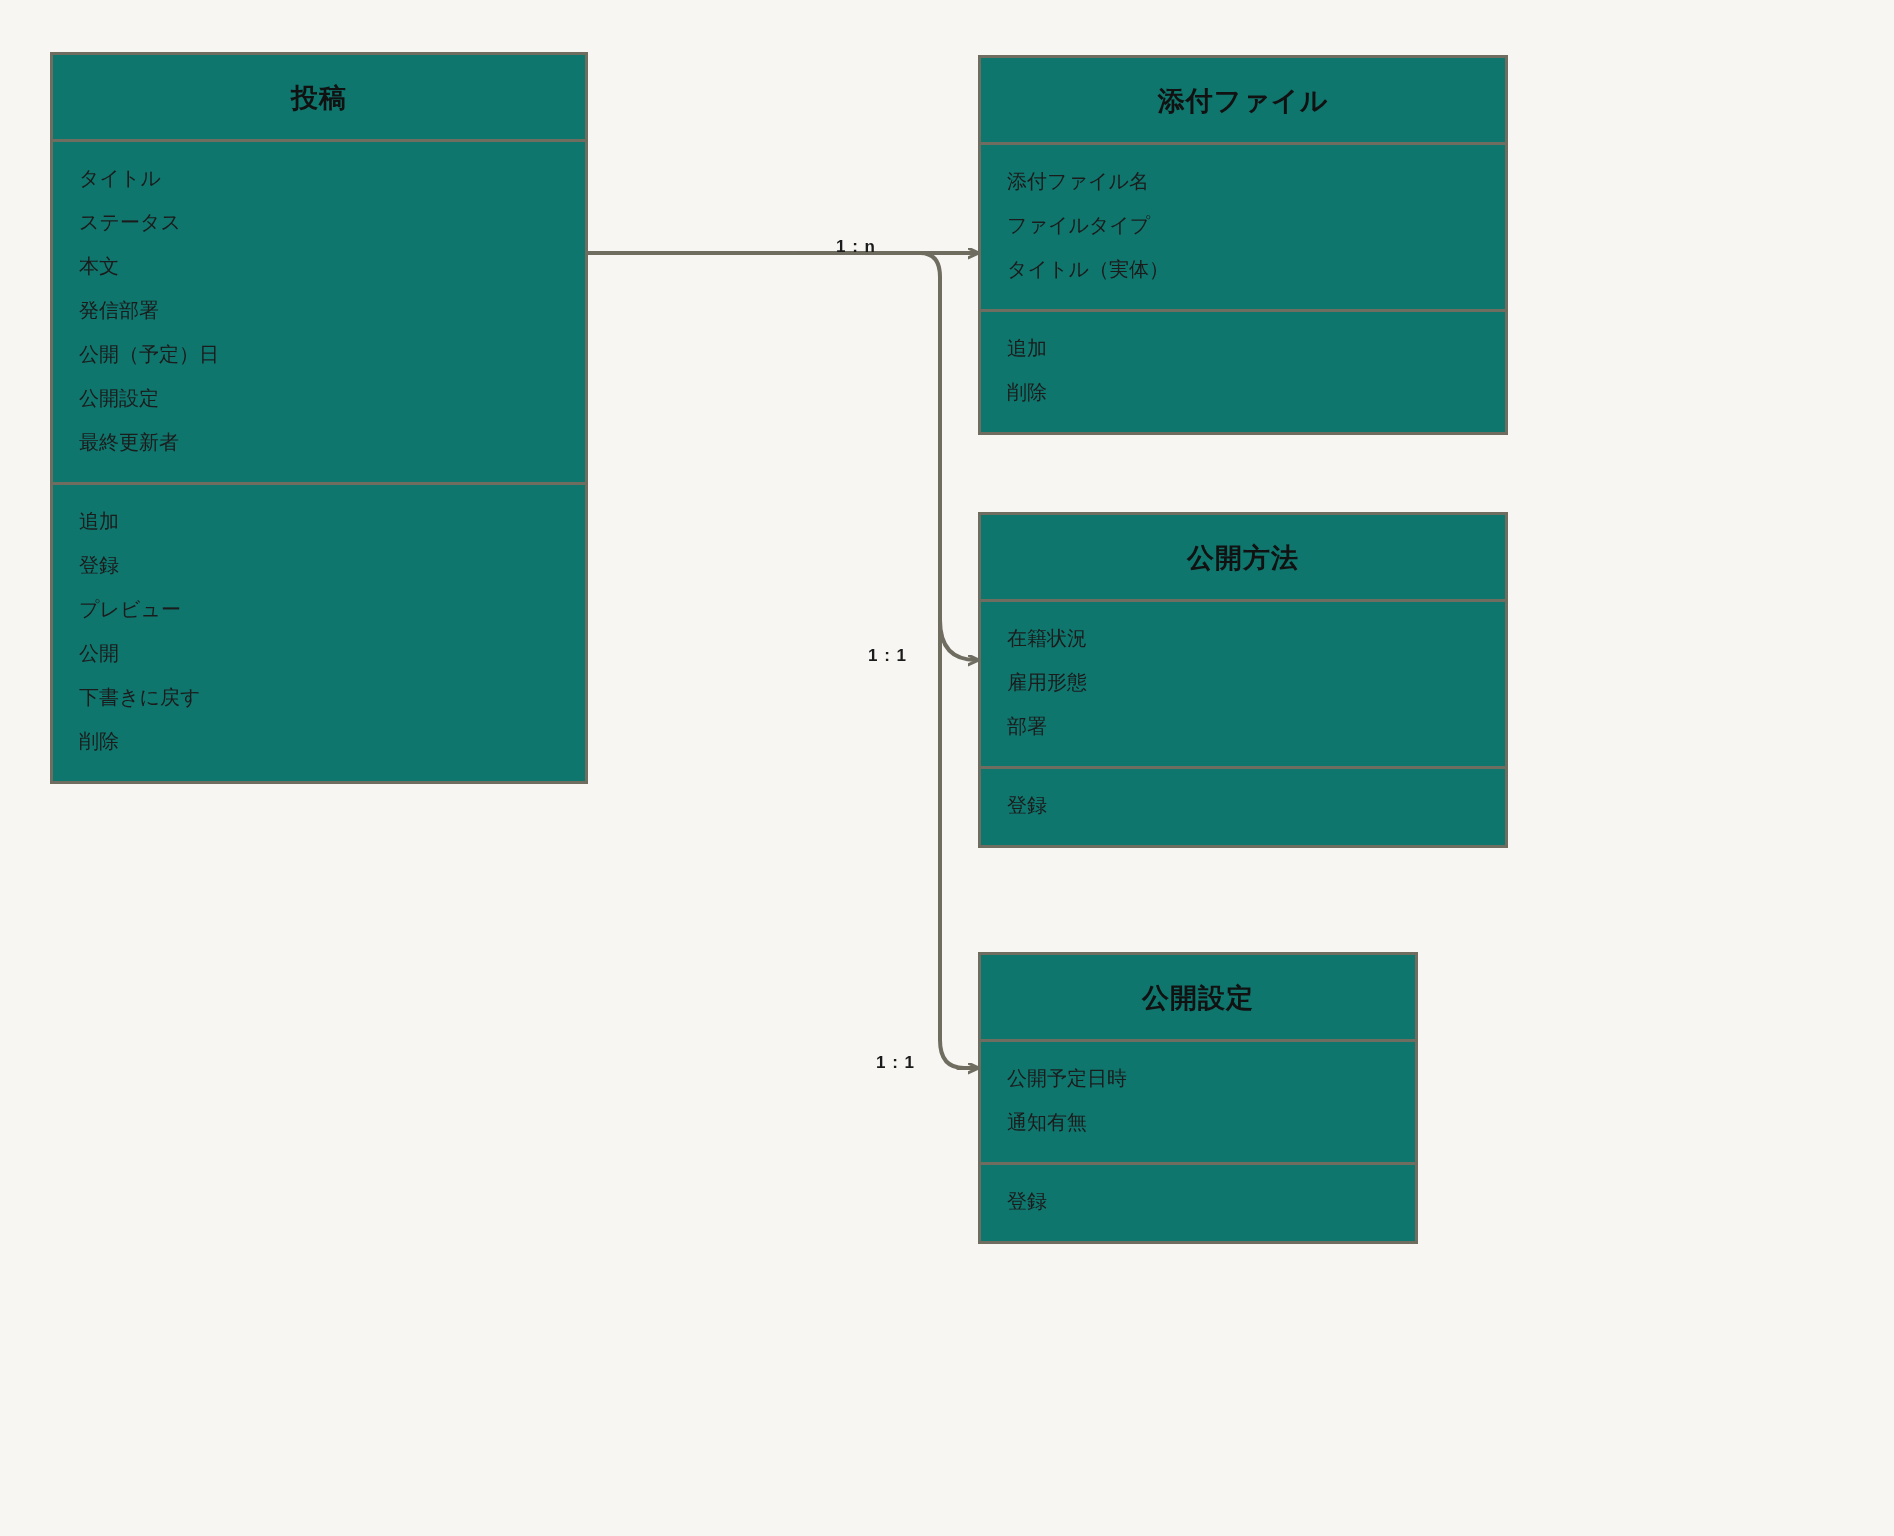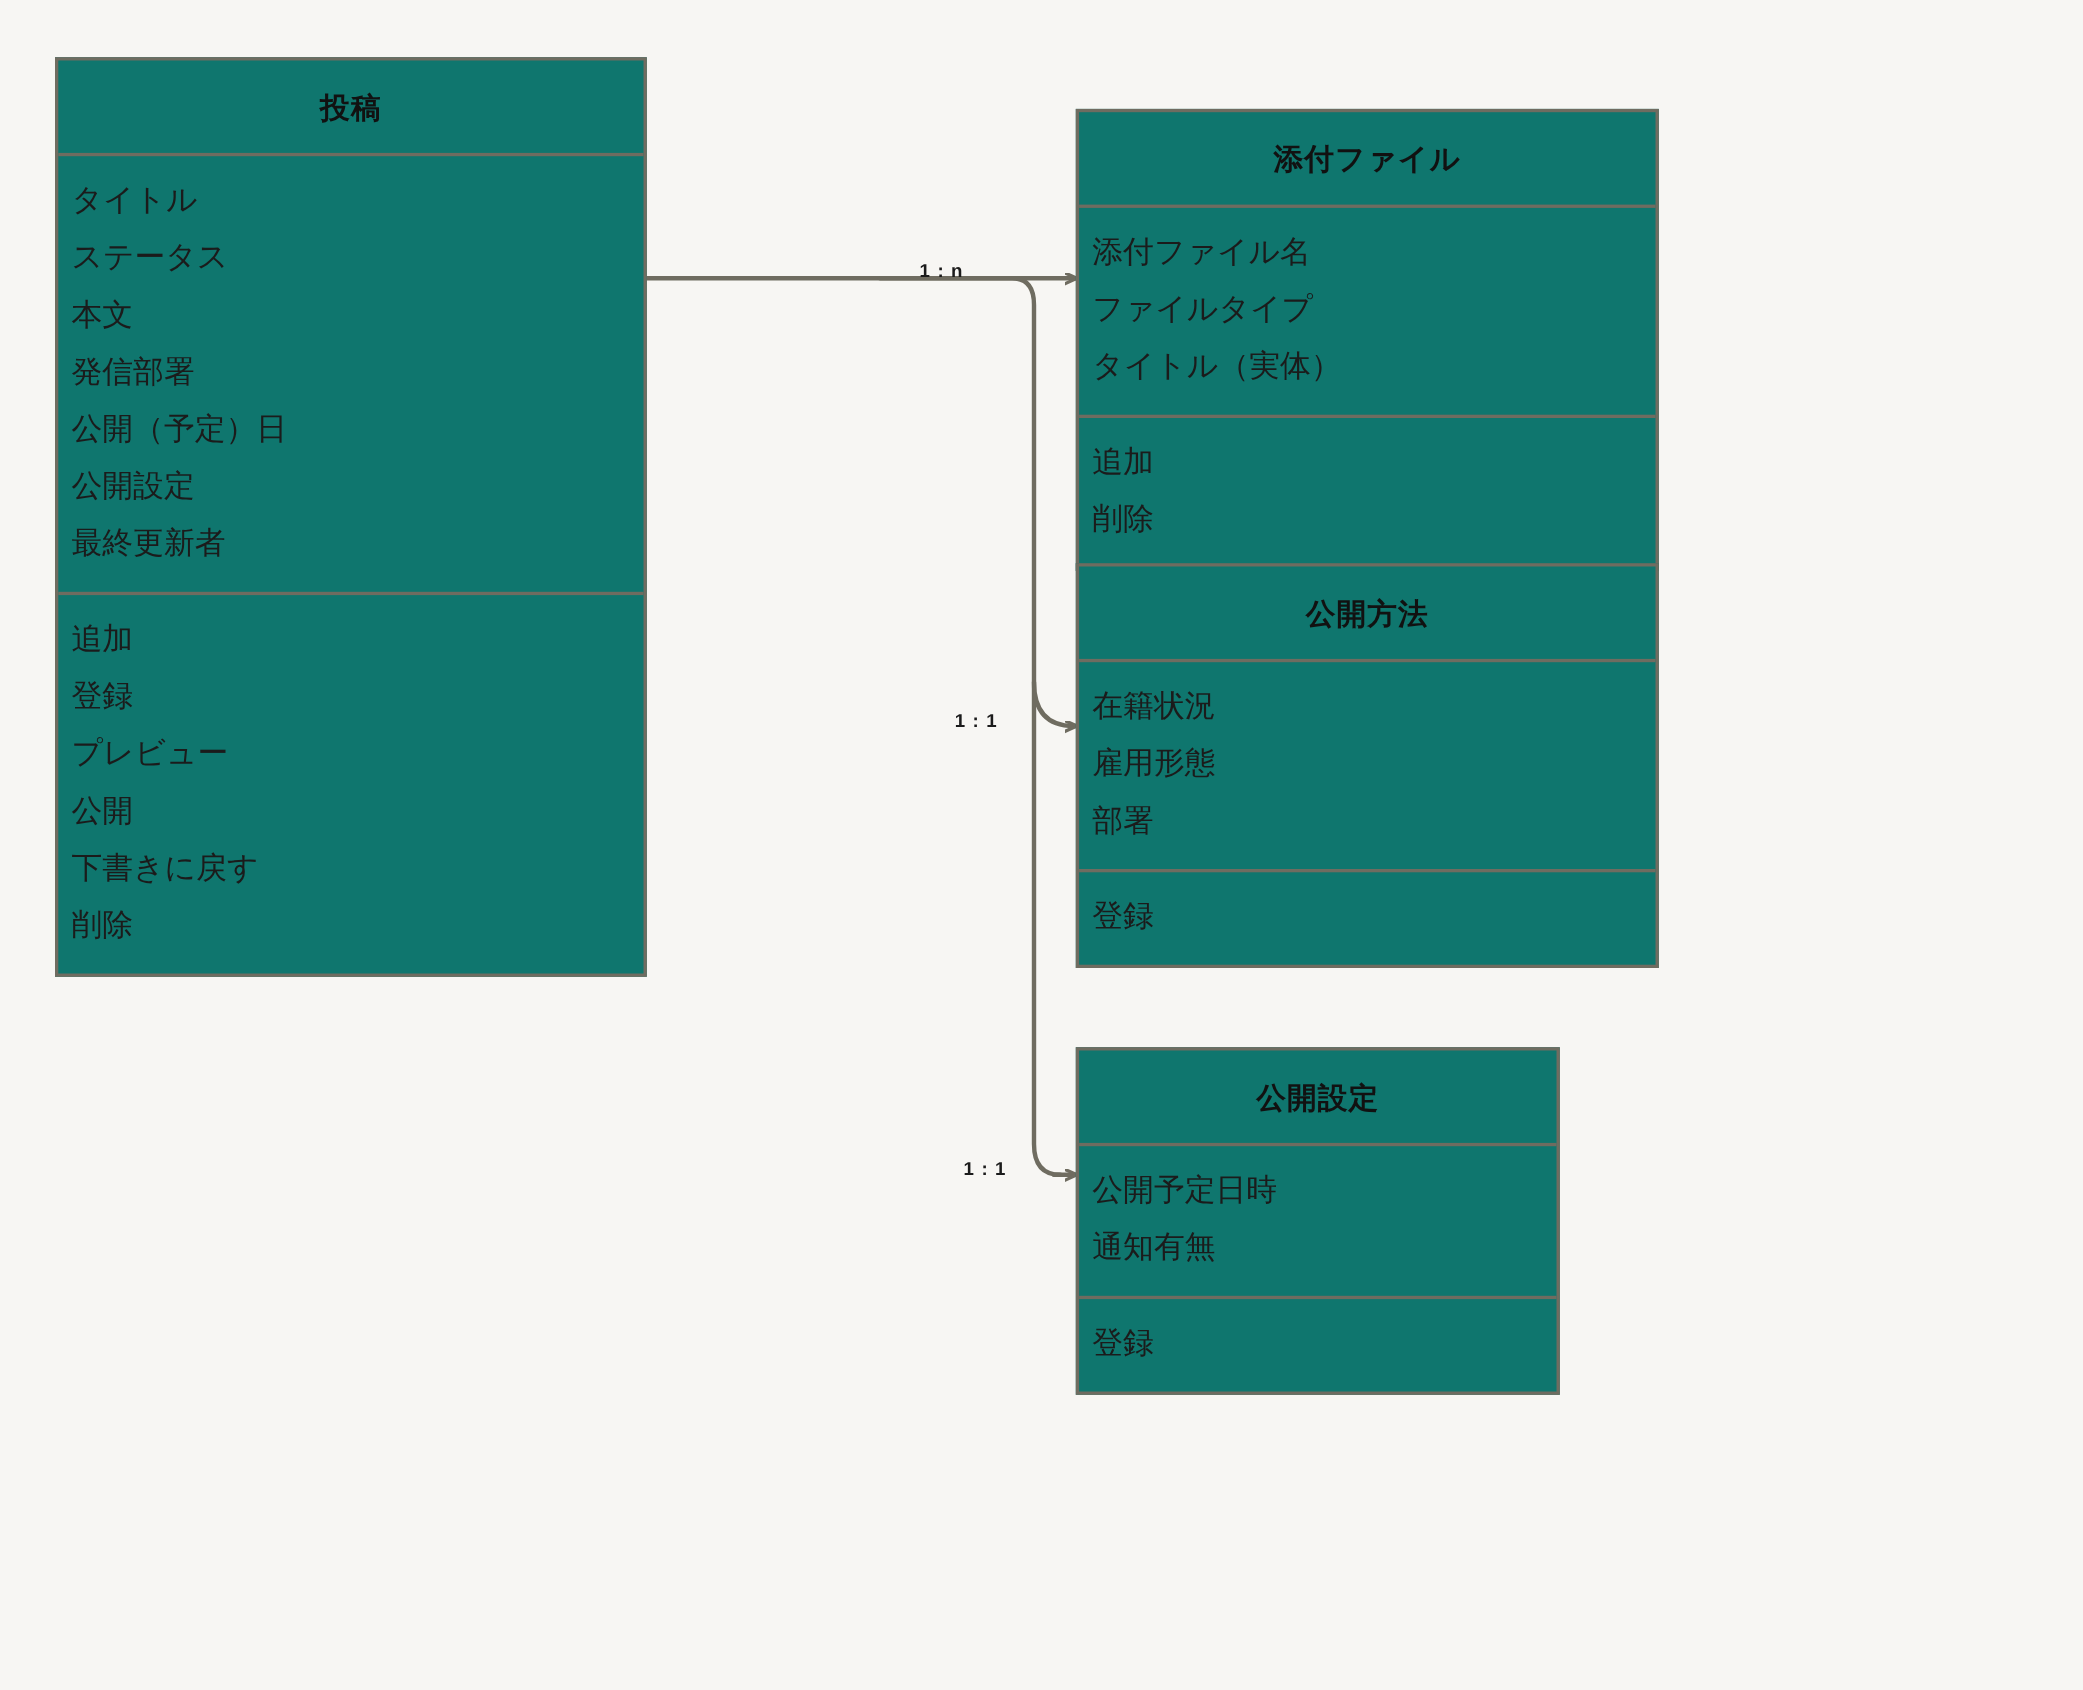--- a/index.html
+++ b/index.html
@@ -44,38 +44,38 @@
     color: #111111;
   }
   .compartment {
     padding: 14px 0 18px 0;
     box-sizing: border-box;
   }
   .compartment + .compartment {
     border-top: 3px solid #6f6c60;
   }
   .member {
-    font-size: 28px;
+    font-size: 20px;
     line-height: 1.0;
-    padding: 12px 0 12px 12px;
+    padding: 12px 0 12px 26px;
     white-space: nowrap;
     color: #1b1b1b;
   }
   .rel-label {
     position: absolute;
     font-size: 17px;
     font-weight: bold;
     color: #1b1b1b;
     letter-spacing: 1px;
     white-space: nowrap;
   }
 
   
   #box-post        { left: 50px;  top: 52px;  width: 538px; }
-  #box-attachment  { left: 978px; top: 55px;  width: 530px; margin-top: 44px; }
+  #box-attachment  { left: 978px; top: 55px;  width: 530px; }
   #box-scope       { left: 978px; top: 512px; width: 530px; }
   #box-settings    { left: 978px; top: 952px; width: 440px; }
 
   #label-1n   { left: 836px;  top: 237px; }
   #label-11a  { left: 868px;  top: 646px; }
   #label-11b  { left: 876px;  top: 1053px; }
 </style>
 </head>
 <body>
 

